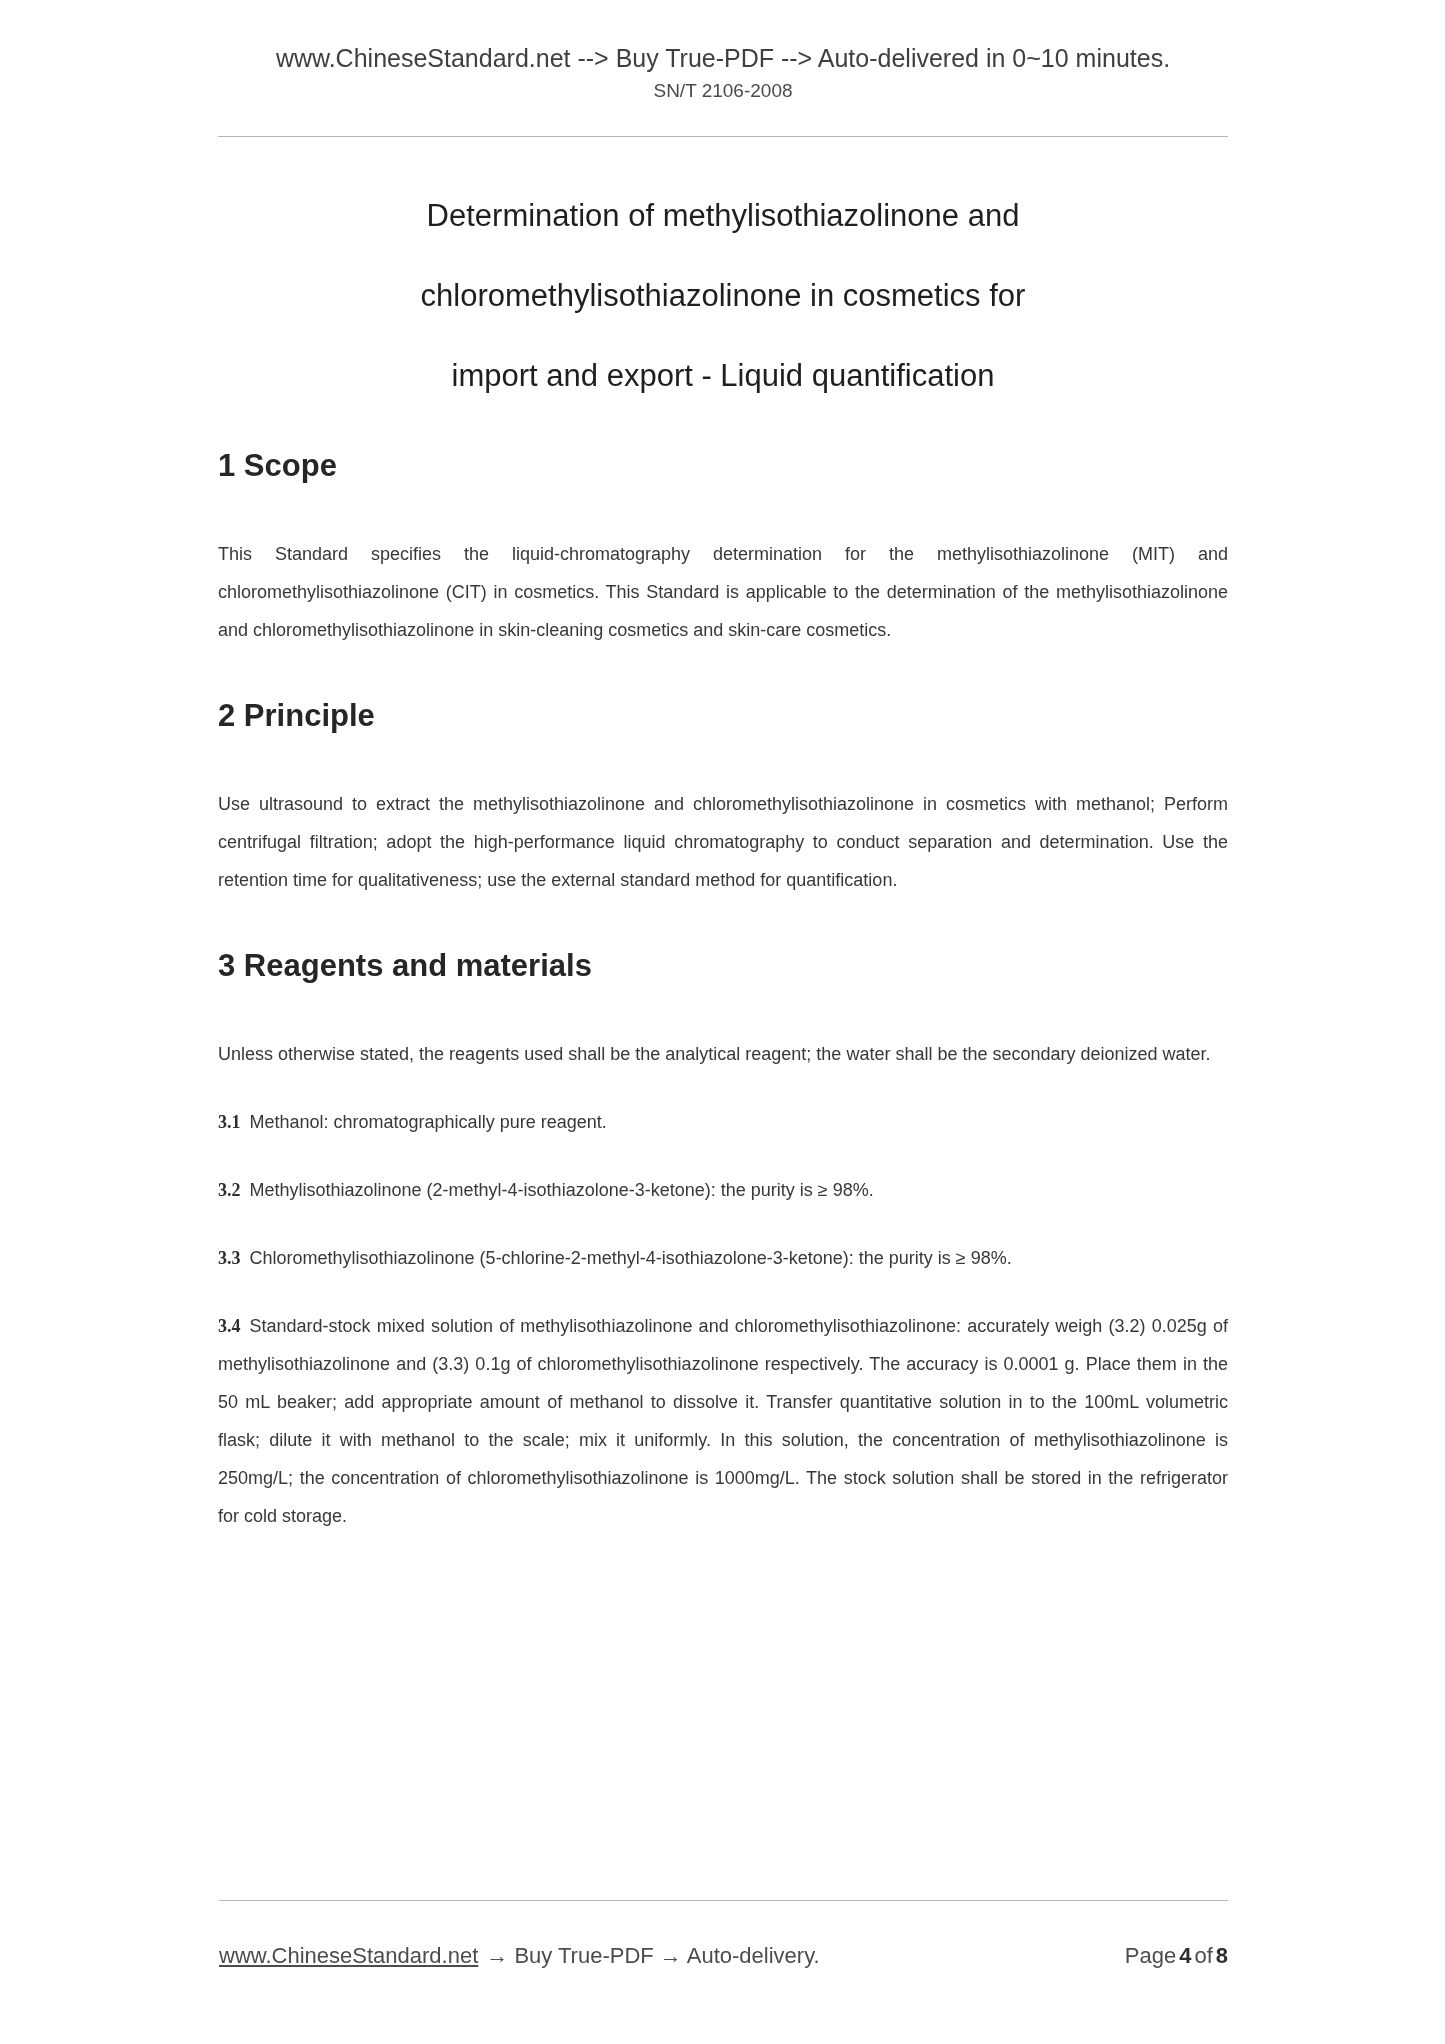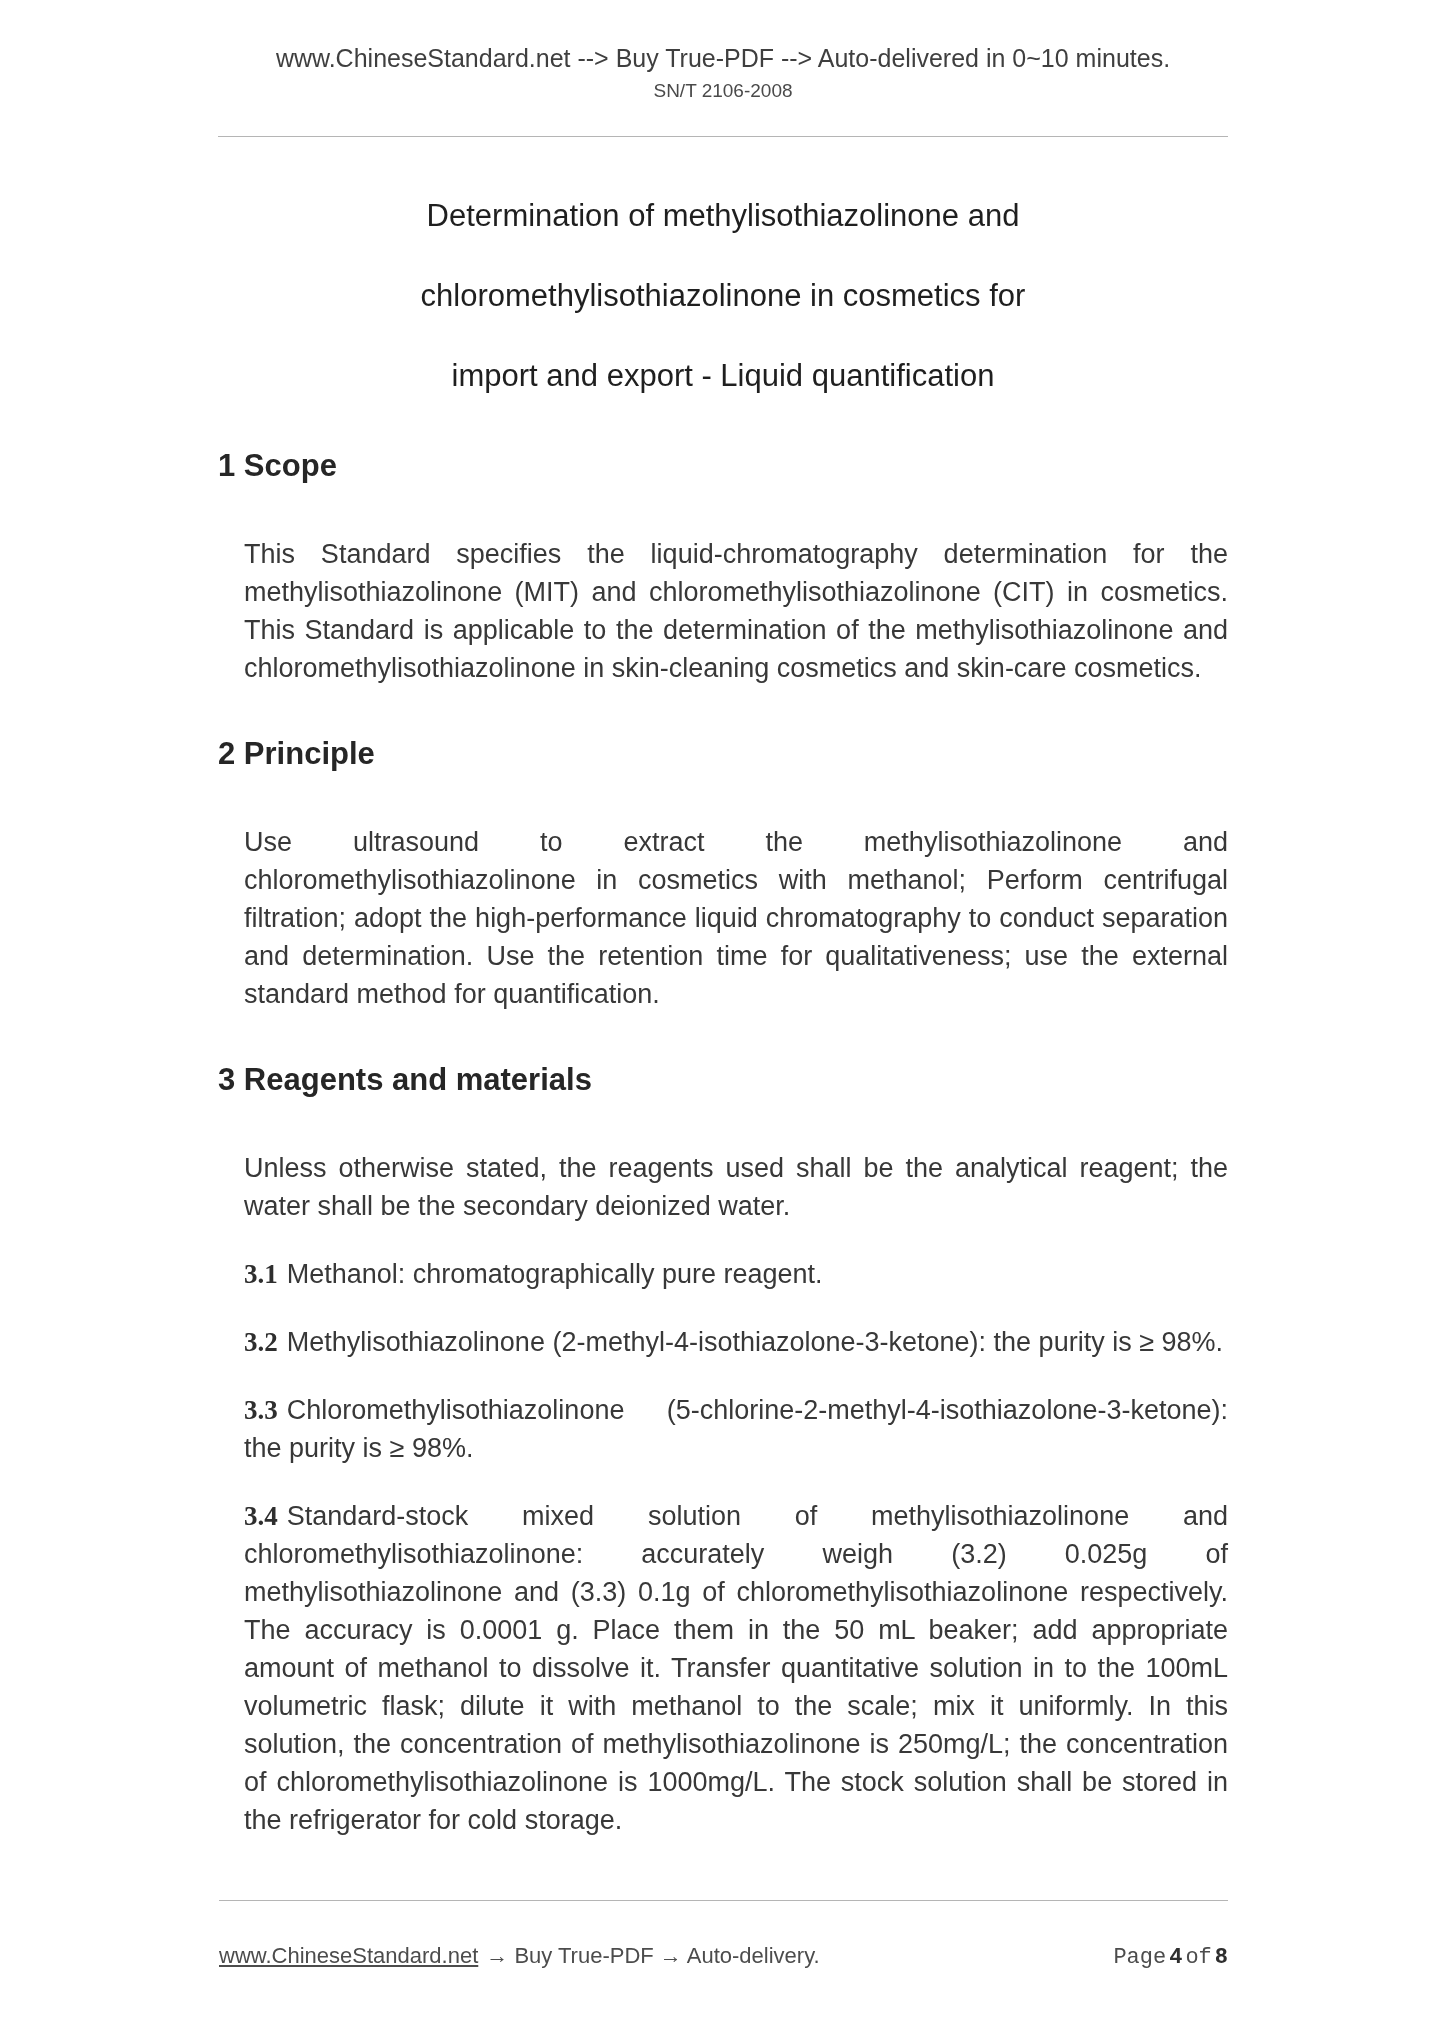--- a/index.html
+++ b/index.html
@@ -49,26 +49,25 @@
     margin-bottom: 47px;
   }
   .section h2 {
     font-size: 31px;
     line-height: 38px;
     font-weight: bold;
     color: #262626;
     margin: 48px 0 50px 0;
   }
   .para {
-    font-size: 27px;
+    font-size: 18px;
     line-height: 38px;
     text-align: justify;
     color: #383838;
     margin-bottom: 30px;
-    margin-left: 26px;
   }
   .item-num {
     font-weight: bold;
     margin-right: 9px;
     color: #2e2e2e;
     font-family: Liberation Serif, serif;
   }
   .doc-footer {
     position: absolute;
     left: 219px;
@@ -83,21 +82,21 @@
     font-size: 22px;
     color: #4c4c4c;
   }
   .footer-link {
     color: #4c4c4c;
     text-decoration: underline;
     cursor: pointer;
   }
   .footer-rest { margin-left: 8px; }
   .footer-page b { color: #2e2e2e; }
-  .footer-page span, .footer-page b { margin-left: 3px; font-family: Liberation Mono, monospace; }
+  .footer-page span, .footer-page b { margin-left: 3px; }
 </style>
 </head>
 <body>
 
 <div class="page">
 
   <header class="doc-header">
     <div class="banner">www.ChineseStandard.net --&gt; Buy True-PDF --&gt; Auto-delivered in 0~10 minutes.</div>
     <div class="std-code">SN/T 2106-2008</div>
   </header>

